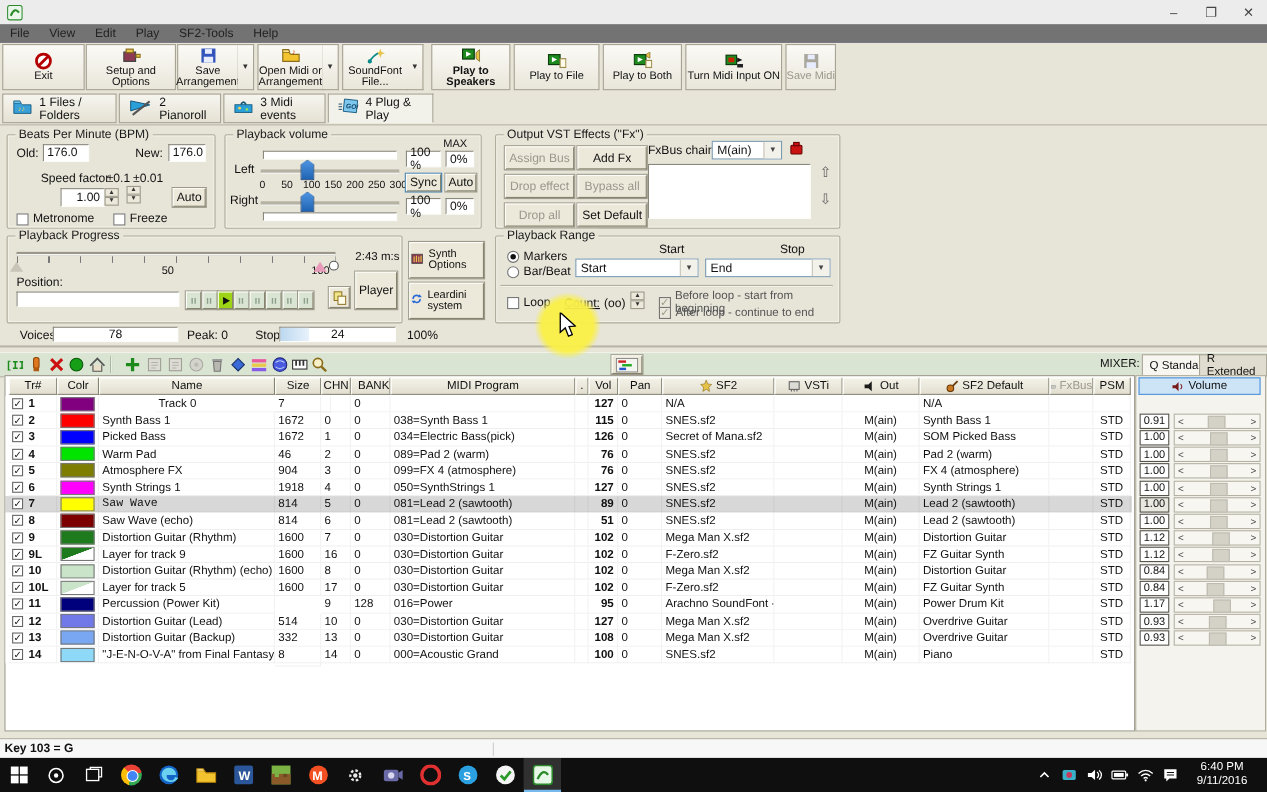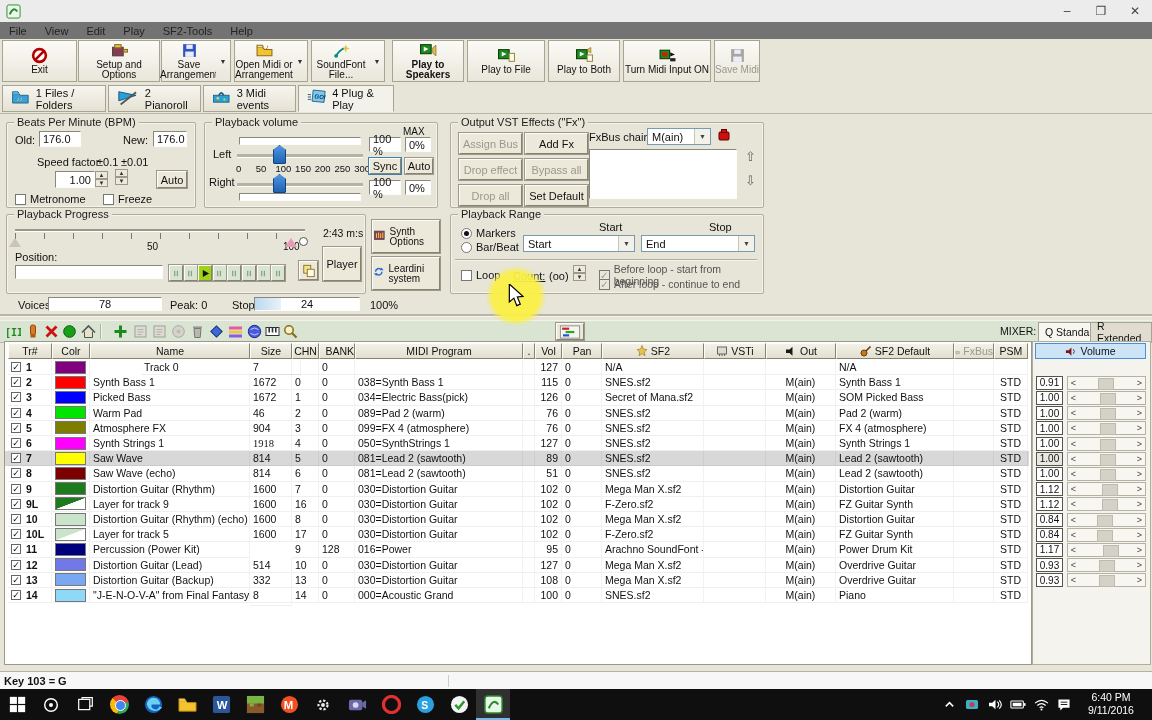--- a/index.html
+++ b/index.html
@@ -69,21 +69,21 @@
   
   .tablebg{position:absolute;left:4px;top:341px;width:1026px;height:322px;background:#fff;border:1px solid #9c998a;}
   .mixerbg{position:absolute;left:1032px;top:341px;width:117px;height:322px;background:#f4f3ed;border:1px solid #b0ad9c;}
   .hcell{position:absolute;top:0;height:16px;background:linear-gradient(#f4f2e8,#e2dfd0);border:1px solid;
     border-color:#fcfcf8 #86836f #86836f #fcfcf8;box-sizing:border-box;display:flex;align-items:center;justify-content:center;gap:3px;font-size:10.5px;overflow:hidden;}
   .hcell.dim{color:#9a988c;}
   .trow{position:absolute;left:0;width:1024px;height:15.2px;background:#fff;}
   .trow.sel{background:#d8d8d8;}
   .tcell{position:absolute;top:0;height:15.2px;display:flex;align-items:center;padding:0 3px;box-sizing:border-box;
     font-size:10.5px;white-space:nowrap;overflow:hidden;border-right:1px solid rgba(0,0,0,0.05);border-bottom:1px solid rgba(0,0,0,0.06);}
-  .tcell.r{justify-content:flex-end;}
+  .tcell.r{justify-content:flex-end;font-weight:bold;}
   .tcell.c{justify-content:center;}
   .tcell .ckb{width:10px;height:10px;background:#fff;border:1px solid #666;box-sizing:border-box;margin-right:5px;
     display:flex;align-items:center;justify-content:center;font-size:9px;line-height:8px;color:#111;}
   .swatch{width:32px;height:11px;border:1px solid #777;}
   .mvbox{position:absolute;width:27px;height:14px;background:#fff;border:1px solid #55534a;box-sizing:border-box;
     display:flex;align-items:center;justify-content:center;font-size:10px;}
   .mslider{position:absolute;width:79px;height:14px;background:#f7f6f1;border:1px solid #b5b2a4;box-sizing:border-box;}
   .mslider .la,.mslider .ra{position:absolute;top:0;width:11px;height:12px;display:flex;align-items:center;justify-content:center;font-size:9px;color:#444;}
   .mslider .ra{right:0;}
   .mslider .th{position:absolute;top:1px;width:14px;height:10px;background:#d4d2c6;border:1px solid #bdbab0;}
@@ -726,21 +726,21 @@
       </div>
       <div class="trow" style="top: 76px;">
         <div class="tcell" style="left: 3px; width: 44px;">
           <div class="ckb">✓</div>
           <div style="font-weight: bold;">6</div>
         </div>
         <div class="tcell" style="left: 47px; width: 38px;">
           <div class="swatch" style="background: rgb(255, 0, 255);"></div>
         </div>
         <div class="tcell" style="left: 85px; width: 160px;">Synth Strings 1</div>
-        <div class="tcell" style="left: 245px; width: 42px; font-family: Liberation Serif, serif;">1918</div>
+        <div class="tcell" style="left: 245px; width: 42px;">1918</div>
         <div class="tcell" style="left: 287px; width: 27px;">4</div>
         <div class="tcell" style="left: 314px; width: 36px;">0</div>
         <div class="tcell" style="left: 350px; width: 168px;">050=SynthStrings 1</div>
         <div class="tcell" style="left: 518px; width: 12px;"></div>
         <div class="tcell r" style="left: 530px; width: 27px;">127</div>
         <div class="tcell" style="left: 557px; width: 40px;">0</div>
         <div class="tcell" style="left: 597px; width: 102px;">SNES.sf2</div>
         <div class="tcell" style="left: 699px; width: 62px;"></div>
         <div class="tcell c" style="left: 761px; width: 70px;">M(ain)</div>
         <div class="tcell" style="left: 831px; width: 118px;">Synth Strings 1</div>
@@ -748,21 +748,21 @@
         <div class="tcell c" style="left: 989px; width: 34px;">STD</div>
       </div>
       <div class="trow sel" style="top: 91.2px;">
         <div class="tcell" style="left: 3px; width: 44px;">
           <div class="ckb">✓</div>
           <div style="font-weight: bold;">7</div>
         </div>
         <div class="tcell" style="left: 47px; width: 38px;">
           <div class="swatch" style="background: rgb(255, 255, 0);"></div>
         </div>
-        <div class="tcell" style="left: 85px; width: 160px;">Saw Wave</div>
+        <div class="tcell" style="left: 85px; width: 160px; font-family: Liberation Mono, monospace;">Saw Wave</div>
         <div class="tcell" style="left: 245px; width: 42px;">814</div>
         <div class="tcell" style="left: 287px; width: 27px;">5</div>
         <div class="tcell" style="left: 314px; width: 36px;">0</div>
         <div class="tcell" style="left: 350px; width: 168px;">081=Lead 2 (sawtooth)</div>
         <div class="tcell" style="left: 518px; width: 12px;"></div>
         <div class="tcell r" style="left: 530px; width: 27px;">89</div>
         <div class="tcell" style="left: 557px; width: 40px;">0</div>
         <div class="tcell" style="left: 597px; width: 102px;">SNES.sf2</div>
         <div class="tcell" style="left: 699px; width: 62px;"></div>
         <div class="tcell c" style="left: 761px; width: 70px;">M(ain)</div>

